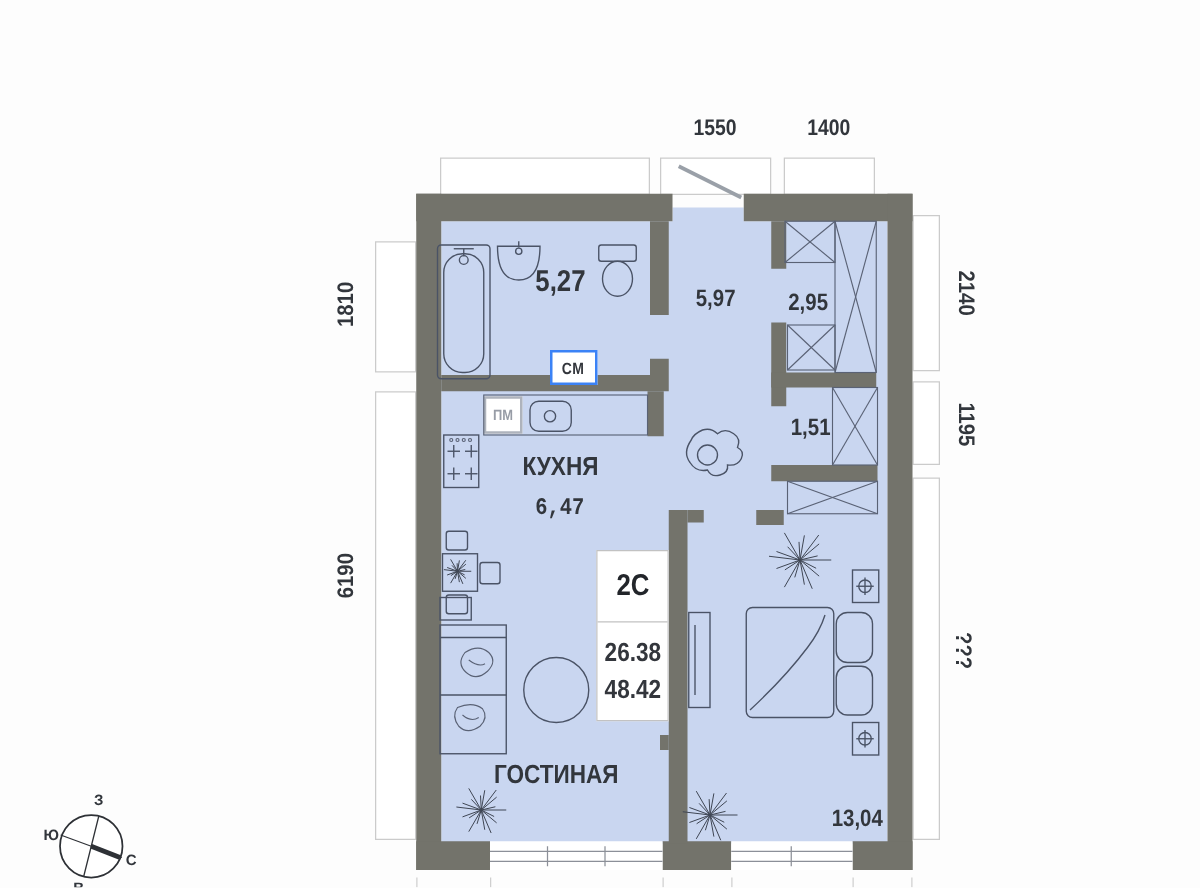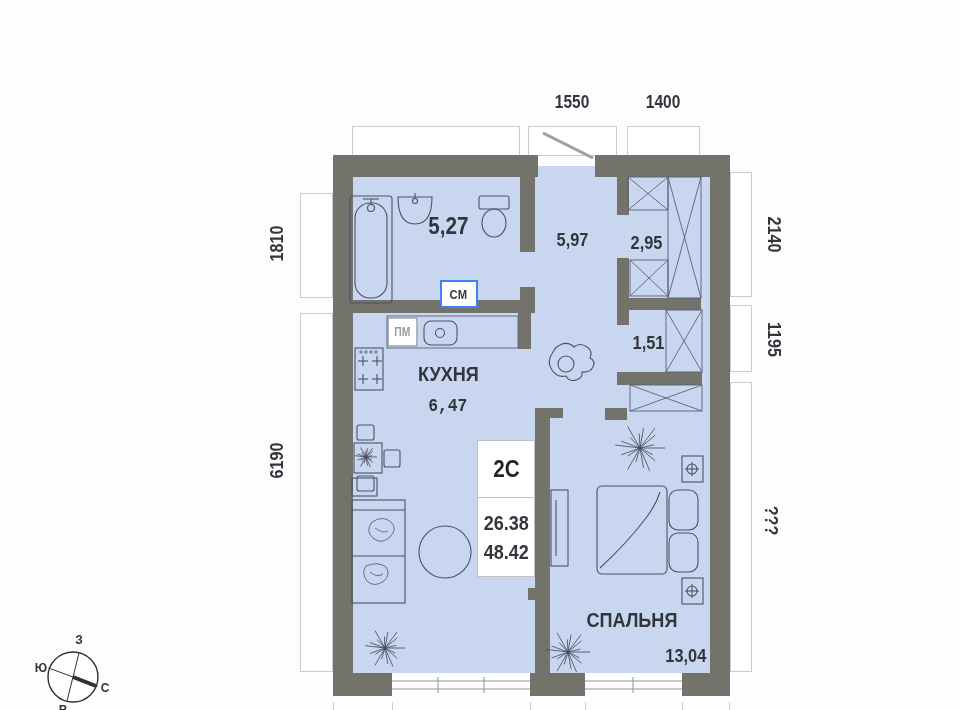--- a/index.html
+++ b/index.html
@@ -227,21 +227,21 @@
   <div class="lbl rotR z5" style="left:718px;top:224px;width:110px;font-size:18px;">2140</div>
   <div class="lbl rotR z5" style="left:718px;top:329px;width:110px;font-size:18px;">1195</div>
   <div class="lbl rotR z5" style="left:715px;top:510px;width:110px;font-size:18px;">???</div>
 
   <div class="lbl z5" style="left:408px;top:212px;width:80px;font-size:24px;text-decoration:underline;"><span class="cond" style="display:inline-block">5,27</span></div>
   <div class="lbl z5" style="left:532px;top:229px;width:80px;font-size:19px;"><span class="cond" style="display:inline-block">5,97</span></div>
   <div class="lbl z5" style="left:606px;top:232px;width:80px;font-size:19px;"><span class="cond" style="display:inline-block">2,95</span></div>
   <div class="lbl z5" style="left:608px;top:332px;width:80px;font-size:19px;"><span class="cond" style="display:inline-block">1,51</span></div>
   <div class="lbl z5" style="left:388px;top:362px;width:120px;font-size:21px;"><span class="cond" style="display:inline-block">КУХНЯ</span></div>
   <div class="lbl z5" style="left:388px;top:395px;width:120px;font-size:19px;font-family:Liberation Mono, monospace;"><span class="cond" style="display:inline-block">6,47</span></div>
-  <div class="lbl z5" style="left:552px;top:608px;width:160px;font-size:21px;"><span class="cond" style="display:inline-block">СПАЛЬНЯ</span></div>
+  <div class="lbl z5" style="left:365px;top:608px;width:160px;font-size:21px;"><span class="cond" style="display:inline-block">ГОСТИНАЯ</span></div>
   <div class="lbl z5" style="left:550px;top:645px;width:160px;font-size:19px;text-align:right;"><span class="cond" style="display:inline-block">13,04</span></div>
 
   <div class="lbl z5" style="left:69px;top:633px;width:20px;font-size:12px;">З</div>
   <div class="lbl z5" style="left:31px;top:661px;width:20px;font-size:12px;">Ю</div>
   <div class="lbl z5" style="left:95px;top:681px;width:20px;font-size:12px;">С</div>
   <div class="lbl z5" style="left:53px;top:703px;width:20px;font-size:12px;">В</div>
 
   <div class="tick" style="left:333px;"></div>
   <div class="tick" style="left:392px;"></div>
   <div class="tick" style="left:530px;"></div>

